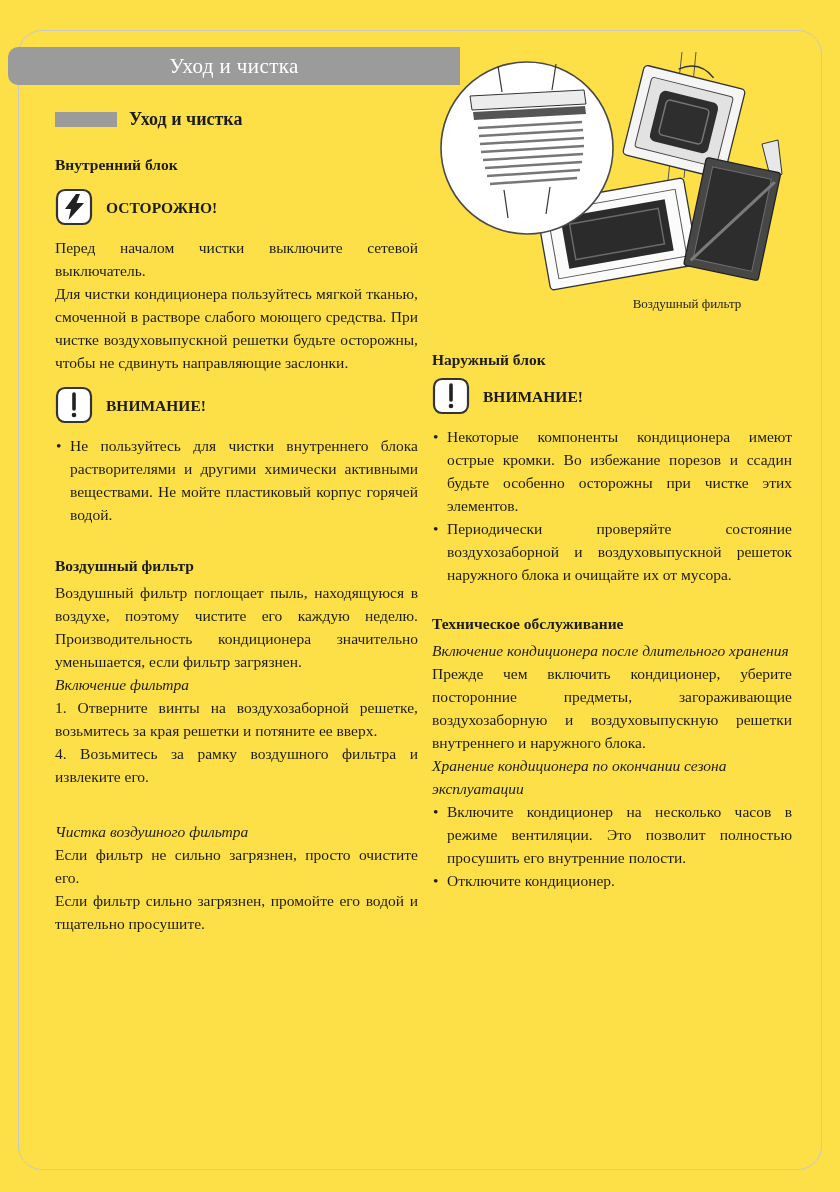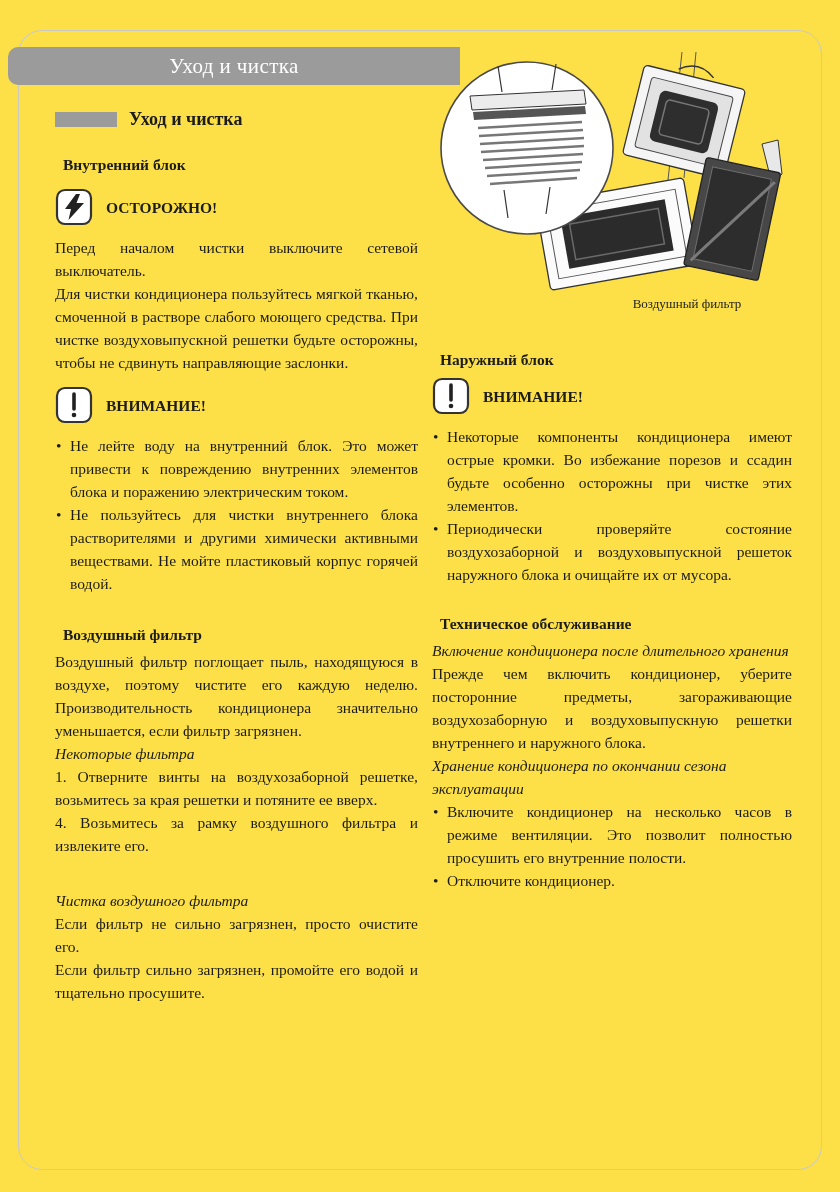--- a/index.html
+++ b/index.html
@@ -20,21 +20,21 @@
   .header-title { color:#ffffff; font-size:21px; letter-spacing:.4px; }
 
   .col { position:absolute; font-size:15.5px; line-height:23px; text-align:justify; }
   .col-left  { left:55px;  top:108px; width:363px; }
   .col-right { left:432px; top:48px;  width:360px; }
 
   .section-head { display:flex; align-items:center; gap:12px; margin-bottom:22px; text-align:left; }
   .section-marker { width:62px; height:15px; background:#9b9b9b; flex:0 0 auto; }
   .section-title { font-weight:bold; font-size:18px; }
 
-  .block-heading { font-weight:bold; font-size:15.5px; text-align:left; margin:0 0 4px 8px; }
+  .block-heading { font-weight:bold; font-size:15.5px; text-align:left; margin:0 0 4px 0; }
   .mt26 { margin-top:26px; }
   .mt28 { margin-top:28px; }
   .mt36 { margin-top:36px; }
 
   .icon-row { display:flex; align-items:center; gap:13px; margin:12px 0 10px 0; text-align:left; }
   .icon-row svg { flex:0 0 auto; display:block; }
   .warn-label { font-weight:bold; font-size:15.5px; }
 
   p { margin:0; }
   .subhead-italic { font-style:italic; text-align:left; }
@@ -81,27 +81,26 @@
 
     <div class="icon-row mt28">
       <svg width="38" height="38" viewBox="0 0 38 38">
         <rect x="2" y="2" width="34" height="34" rx="8" fill="#ffffff" stroke="#333" stroke-width="2.2"></rect>
         <path d="M19 8 L19 23" stroke="#222" stroke-width="3.6" stroke-linecap="round" fill="none"></path>
         <circle cx="19" cy="29" r="2.3" fill="#222"></circle>
       </svg>
       <span class="warn-label">ВНИМАНИЕ!</span>
     </div>
 
-    <div class="bullet">Не лейте воду на внутренний блок. Это может привести к повреждению внутренних элементов блока и поражению электрическим током.</div>
     <div class="bullet">Не пользуйтесь для чистки внутреннего блока растворителями и другими химически активными веществами. Не мойте пластиковый корпус горячей водой.</div>
 
     <div class="block-heading mt28">Воздушный фильтр</div>
     <p>Воздушный фильтр поглощает пыль, находящуюся в воздухе, поэтому чистите его каждую неделю. Производительность кондиционера значительно уменьшается, если фильтр загрязнен.</p>
 
-    <div class="subhead-italic">Некоторые фильтра</div>
+    <div class="subhead-italic">Включение фильтра</div>
     <p>1. Отверните винты на воздухозаборной решетке, возьмитесь за края решетки и потяните ее вверх.</p>
     <p>4. Возьмитесь за рамку воздушного фильтра и извлеките его.</p>
 
     <div class="subhead-italic gap-before">Чистка воздушного фильтра</div>
     <p>Если фильтр не сильно загрязнен, просто очистите его.</p>
     <p>Если фильтр сильно загрязнен, промойте его водой и тщательно просушите.</p>
   </div>
 
   <div class="col col-right">
 

